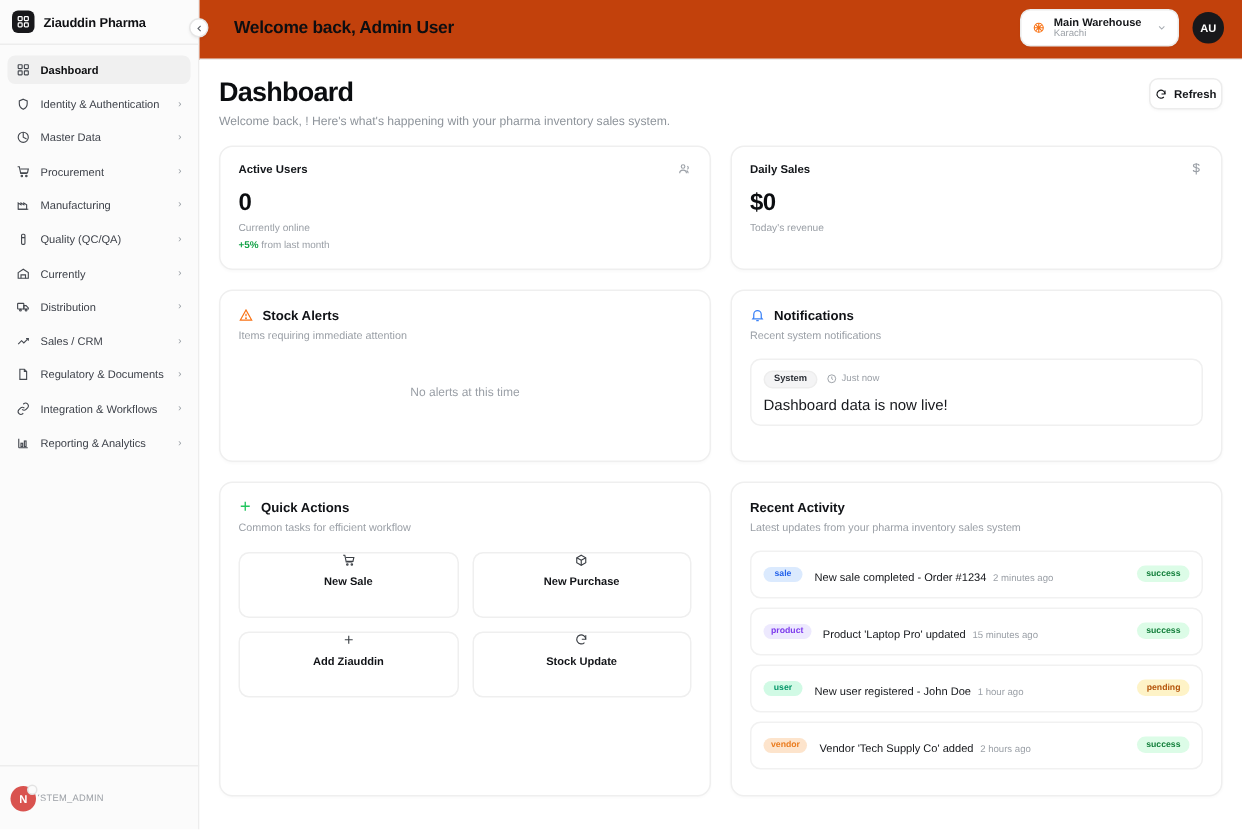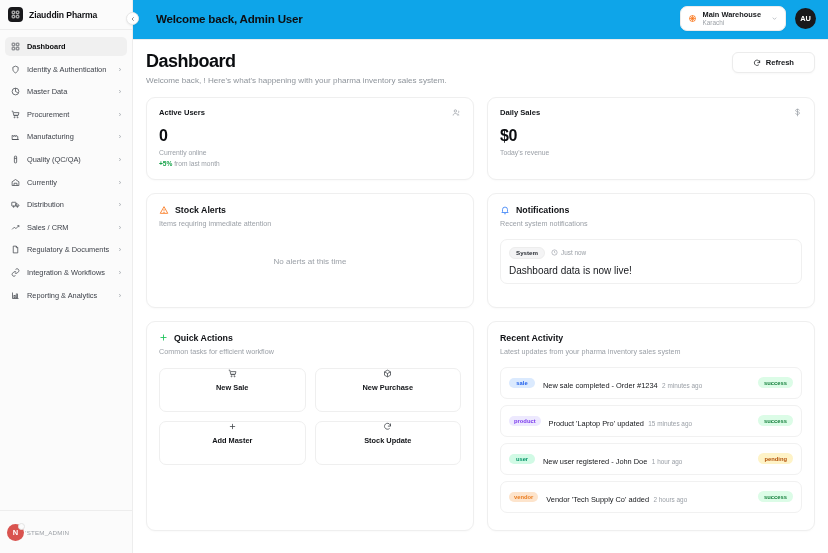--- a/index.html
+++ b/index.html
@@ -66,21 +66,21 @@
     font-size: 6.2px; color: #9ca0a6; letter-spacing: .2px;
     margin-left: -11px; white-space: nowrap; position: relative; z-index: 1;
   }
 
   
   .main { flex: 1 1 auto; height: 553px; display: flex; flex-direction: column; background:#fff; position: relative; }
 
   .topbar {
     height: 40px; flex: 0 0 40px; border-bottom: 1px solid #ededed;
     display: flex; align-items: center; padding: 0 12px 2px 0; gap: 10px;
-    background: #0ea5e9;
+    background: #c2410c;
   }
   .collapse-btn {
     width: 13px; height: 13px; border-radius: 50%; background:#fff;
     border: 1px solid #e6e6e6; display:flex; align-items:center; justify-content:center;
     font-size: 7px; color:#63676d; margin-left: -7px; flex: 0 0 13px; cursor:pointer;
     box-shadow: 0 1px 2px rgba(0,0,0,.06);
   }
   .topbar-title { font-size: 11.6px; font-weight: 700; color:#0d0e11; letter-spacing:-.2px; margin-left: 7px; }
   .topbar-right { margin-left:auto; display:flex; align-items:center; gap:9px; }
   .warehouse-chip {
@@ -99,21 +99,21 @@
   }
 
   .content { flex:1 1 auto; padding: 12px 13px 0 13px; overflow:hidden; }
 
   .page-head { display:flex; align-items:flex-start; }
   .page-title { font-size: 18px; font-weight: 800; letter-spacing:-.5px; color:#0b0d10; line-height:1.1; }
   .page-sub { font-size: 8.1px; color:#8e949b; margin-top: 4px; }
   .refresh-btn {
     margin-left:auto; display:flex; align-items:center; gap:5px;
     border:1px solid #ececec; background:#fff; border-radius:6px;
-    padding: 5px 20px; font-size:7.6px; font-weight:600; color:#14161a; cursor:pointer;
+    padding: 5px 3px; font-size:7.6px; font-weight:600; color:#14161a; cursor:pointer;
     box-shadow: 0 1px 2px rgba(0,0,0,.03);
   }
 
   .stats-row { display:flex; gap:13px; margin-top: 12px; }
   .stat-card {
     flex: 1 1 0; background:#fff; border:1px solid #efefef; border-radius:9px;
     padding: 10px 12px 0 12px; box-shadow: 0 1px 2px rgba(0,0,0,.025);
     height: 83px;
   }
   .stat-top { display:flex; align-items:center; }
@@ -476,21 +476,21 @@
                     </svg>
                 </span>
                 <span>New Purchase</span>
               </div>
               <div class="qa-btn">
                 <span class="qi">
                   <svg width="9" height="9" viewBox="0 0 24 24" fill="none" stroke="currentColor" stroke-width="2">
                       <path d="M12 5v14M5 12h14"></path>
                     </svg>
                 </span>
-                <span>Add Master</span>
+                <span>Add Ziauddin</span>
               </div>
               <div class="qa-btn">
                 <span class="qi">
                   <svg width="9" height="9" viewBox="0 0 24 24" fill="none" stroke="currentColor" stroke-width="2">
                       <path d="M20 11a8 8 0 10-2.3 6"></path>
                       <path d="M20 4v7h-7"></path>
                     </svg>
                 </span>
                 <span>Stock Update</span>
               </div>

